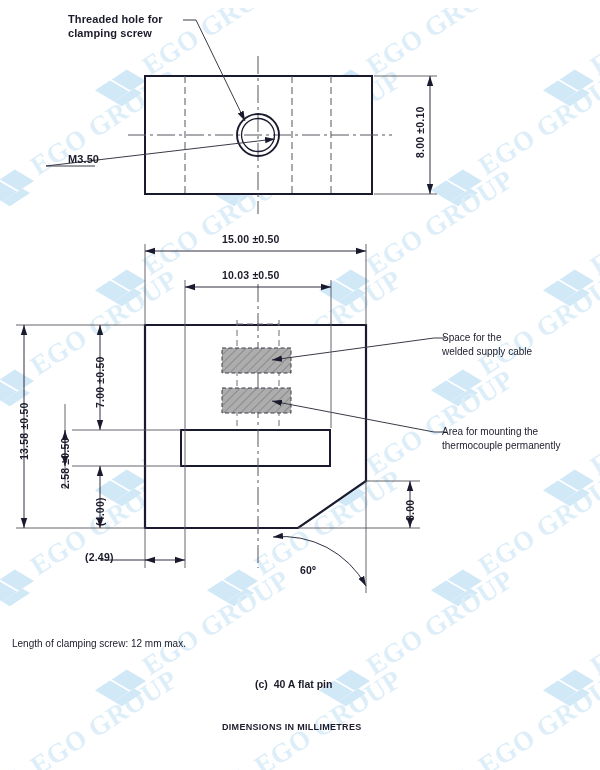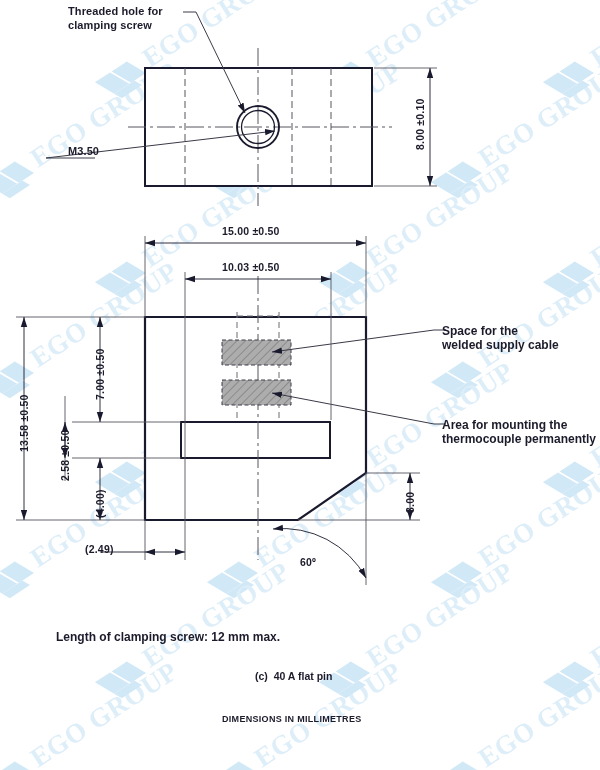--- a/index.html
+++ b/index.html
@@ -3,36 +3,36 @@
 <meta charset="utf-8">
 <style>
   * { margin:0; padding:0; box-sizing:border-box; }
   html,body { width:600px; height:770px; background:#ffffff; }
   body {
     font-family:"Liberation Sans", sans-serif;
     position:relative;
     overflow:hidden;
     color:#1a1a2e;
   }
-  #stage { position:absolute; left:0; top:0; width:600px; height:721px; }
+  #stage { position:absolute; left:0; top:8px; width:600px; height:721px; }
   svg.layer { position:absolute; left:0; top:0; width:600px; height:770px; }
   #wm { z-index:1; }
   #draw { z-index:3; }
   .txt {
     position:absolute;
     z-index:4;
     font-family:"Liberation Sans", sans-serif;
     color:#1b1b2b;
     white-space:pre;
     line-height:1.28;
   }
   .note { font-size:11px; font-weight:bold; letter-spacing:0.1px; }
   .dim  { font-size:10.5px; font-weight:bold; letter-spacing:0.2px; }
   .vert { transform-origin:0 0; transform:rotate(-90deg); }
-  .body-note { font-size:12px; font-weight:bold; }
+  .body-note { font-size:10px; font-weight:normal; }
   .center-note { font-size:10.5px; font-weight:bold; }
   .dims-mm { font-size:9px; font-weight:bold; letter-spacing:0.3px; }
   .figcap { font-size:12px; font-weight:bold; letter-spacing:0.1px; }
 </style>
 </head>
 <body>
 
 <div id="stage">
 
   <svg class="layer" id="wm" viewBox="0 0 600 770">
@@ -238,20 +238,20 @@
   <div class="txt dim" style="left:85px; top:543px;">(2.49)</div>
   <div class="txt dim" style="left:300px; top:556px;">60º</div>
 
   <div class="txt dim vert" style="left:414px; top:150px;">8.00 ±0.10</div>
   <div class="txt dim vert" style="left:18px; top:452px;">13.58 ±0.50</div>
   <div class="txt dim vert" style="left:94px; top:400px;">7.00 ±0.50</div>
   <div class="txt dim vert" style="left:59px; top:481px;">2.58 ±0.50</div>
   <div class="txt dim vert" style="left:94px; top:518px;">(4.00)</div>
   <div class="txt dim vert" style="left:404px; top:513px;">3.00</div>
 
-  <div class="txt body-note" style="left:12px; top:630px;margin-left:44px;">Length of clamping screw: 12 mm max.</div>
+  <div class="txt body-note" style="left:12px; top:630px;">Length of clamping screw: 12 mm max.</div>
 
   <div class="txt center-note" style="left:255px; top:670px;">(c)  40 A flat pin</div>
 
   <div class="txt dims-mm" style="left:222px; top:714px;text-align:right;">DIMENSIONS IN MILLIMETRES</div>
 
 
 </div>
 
 </body></html>

